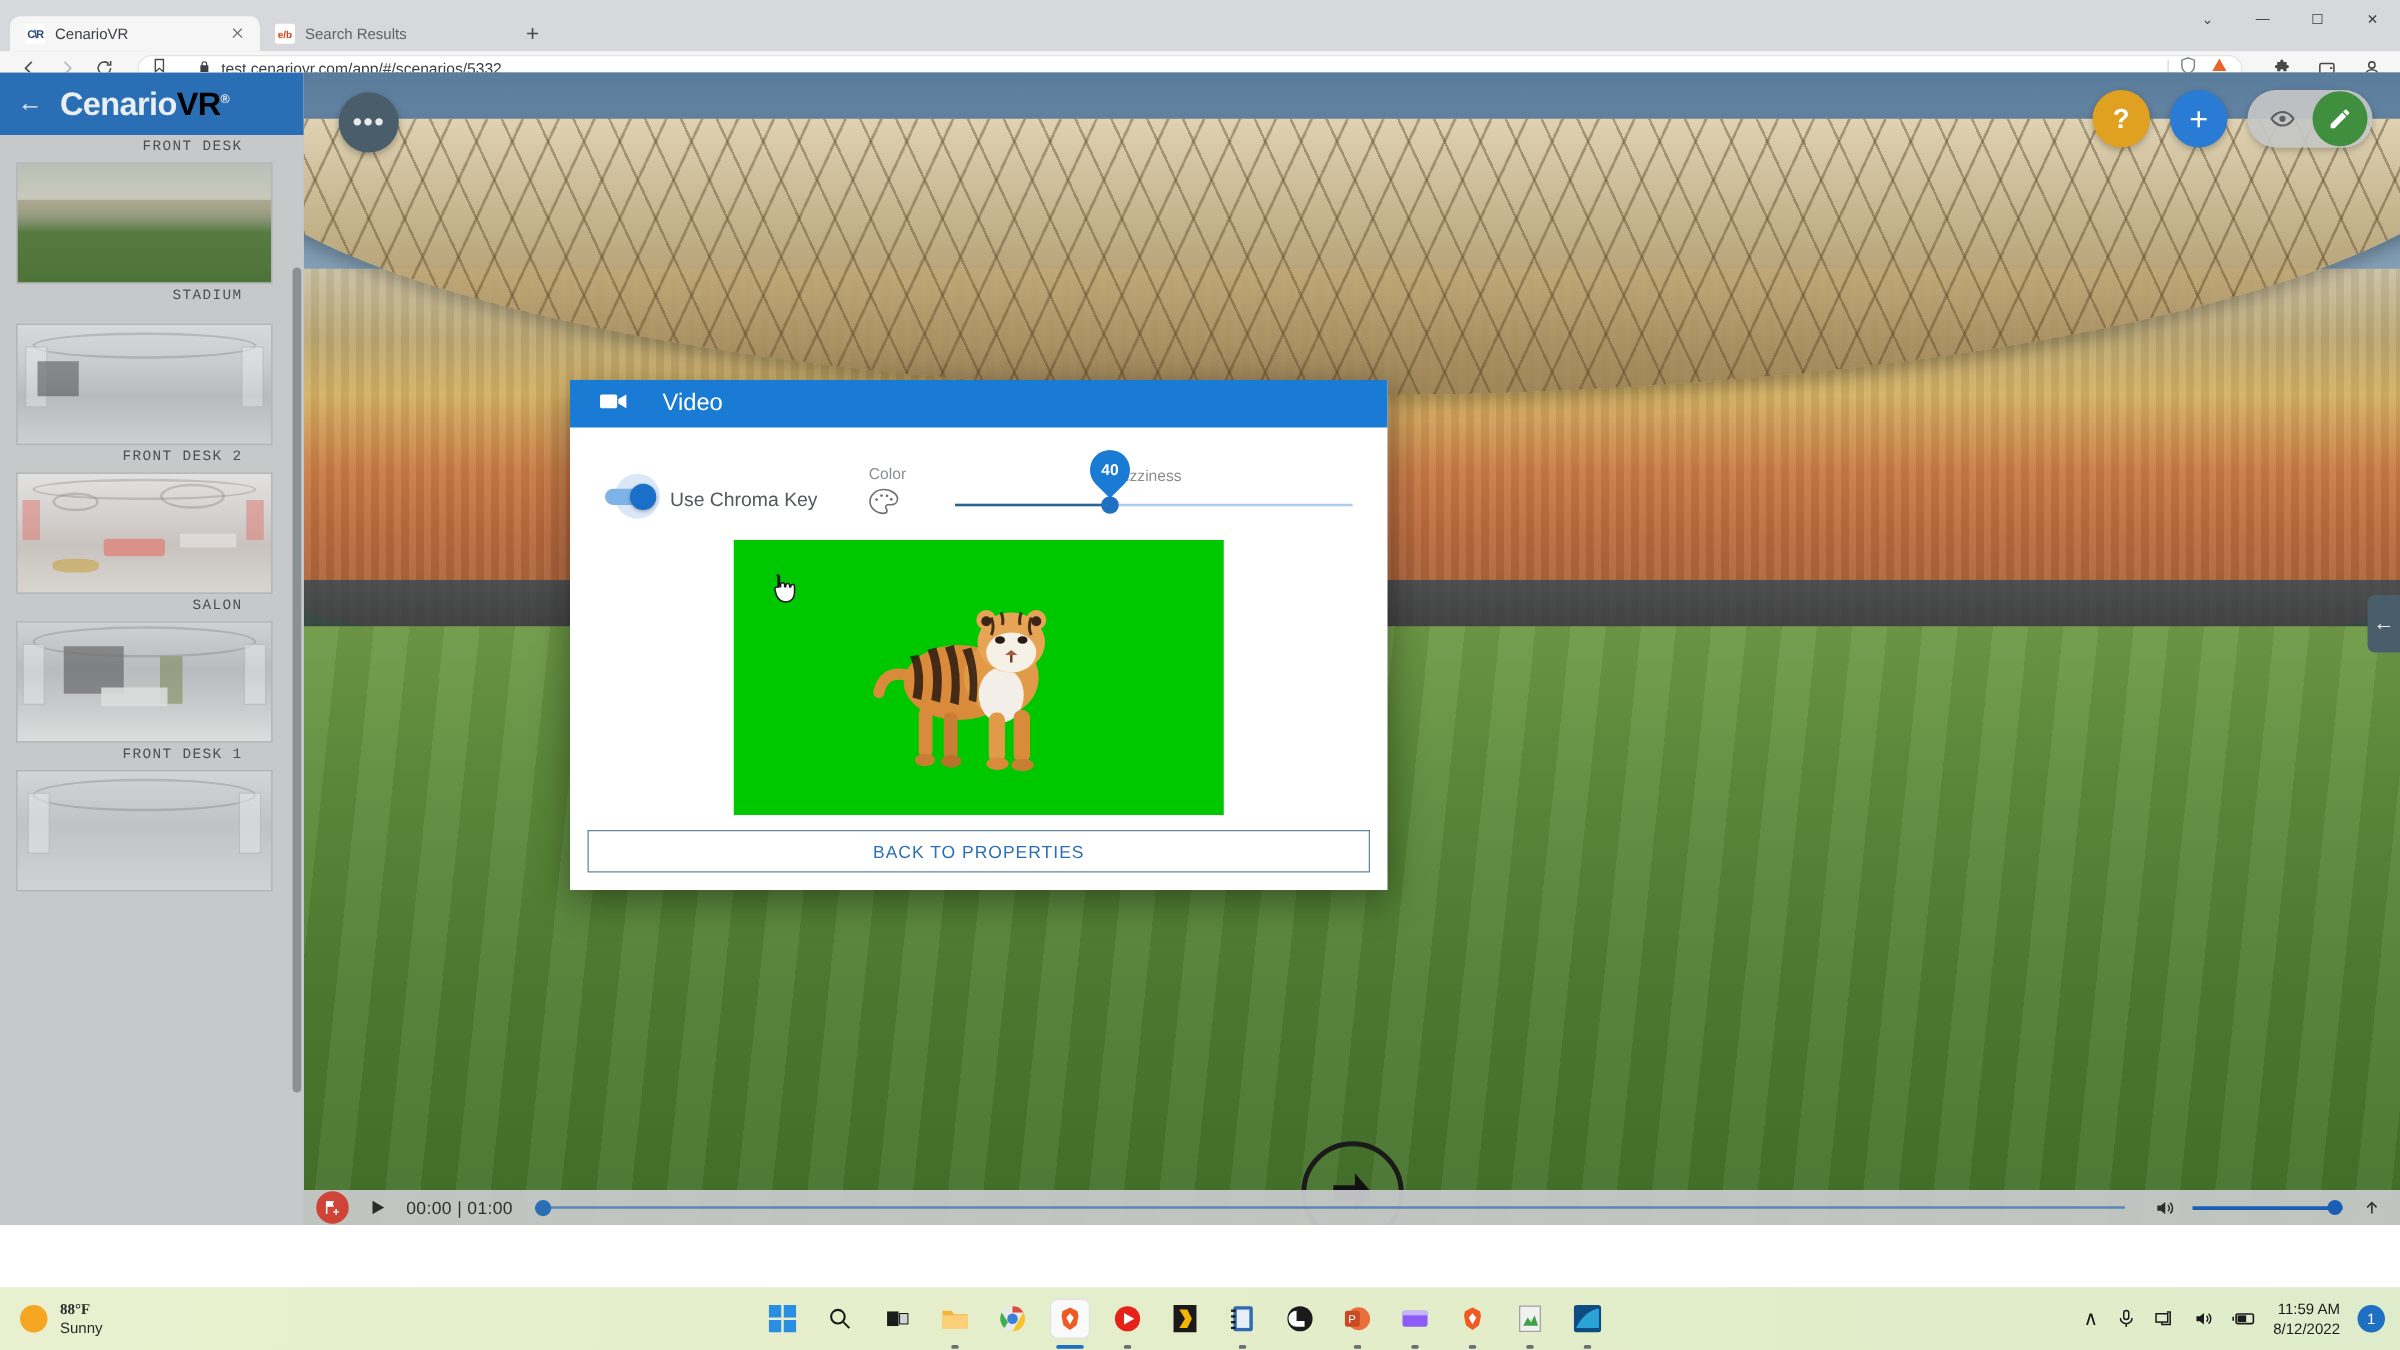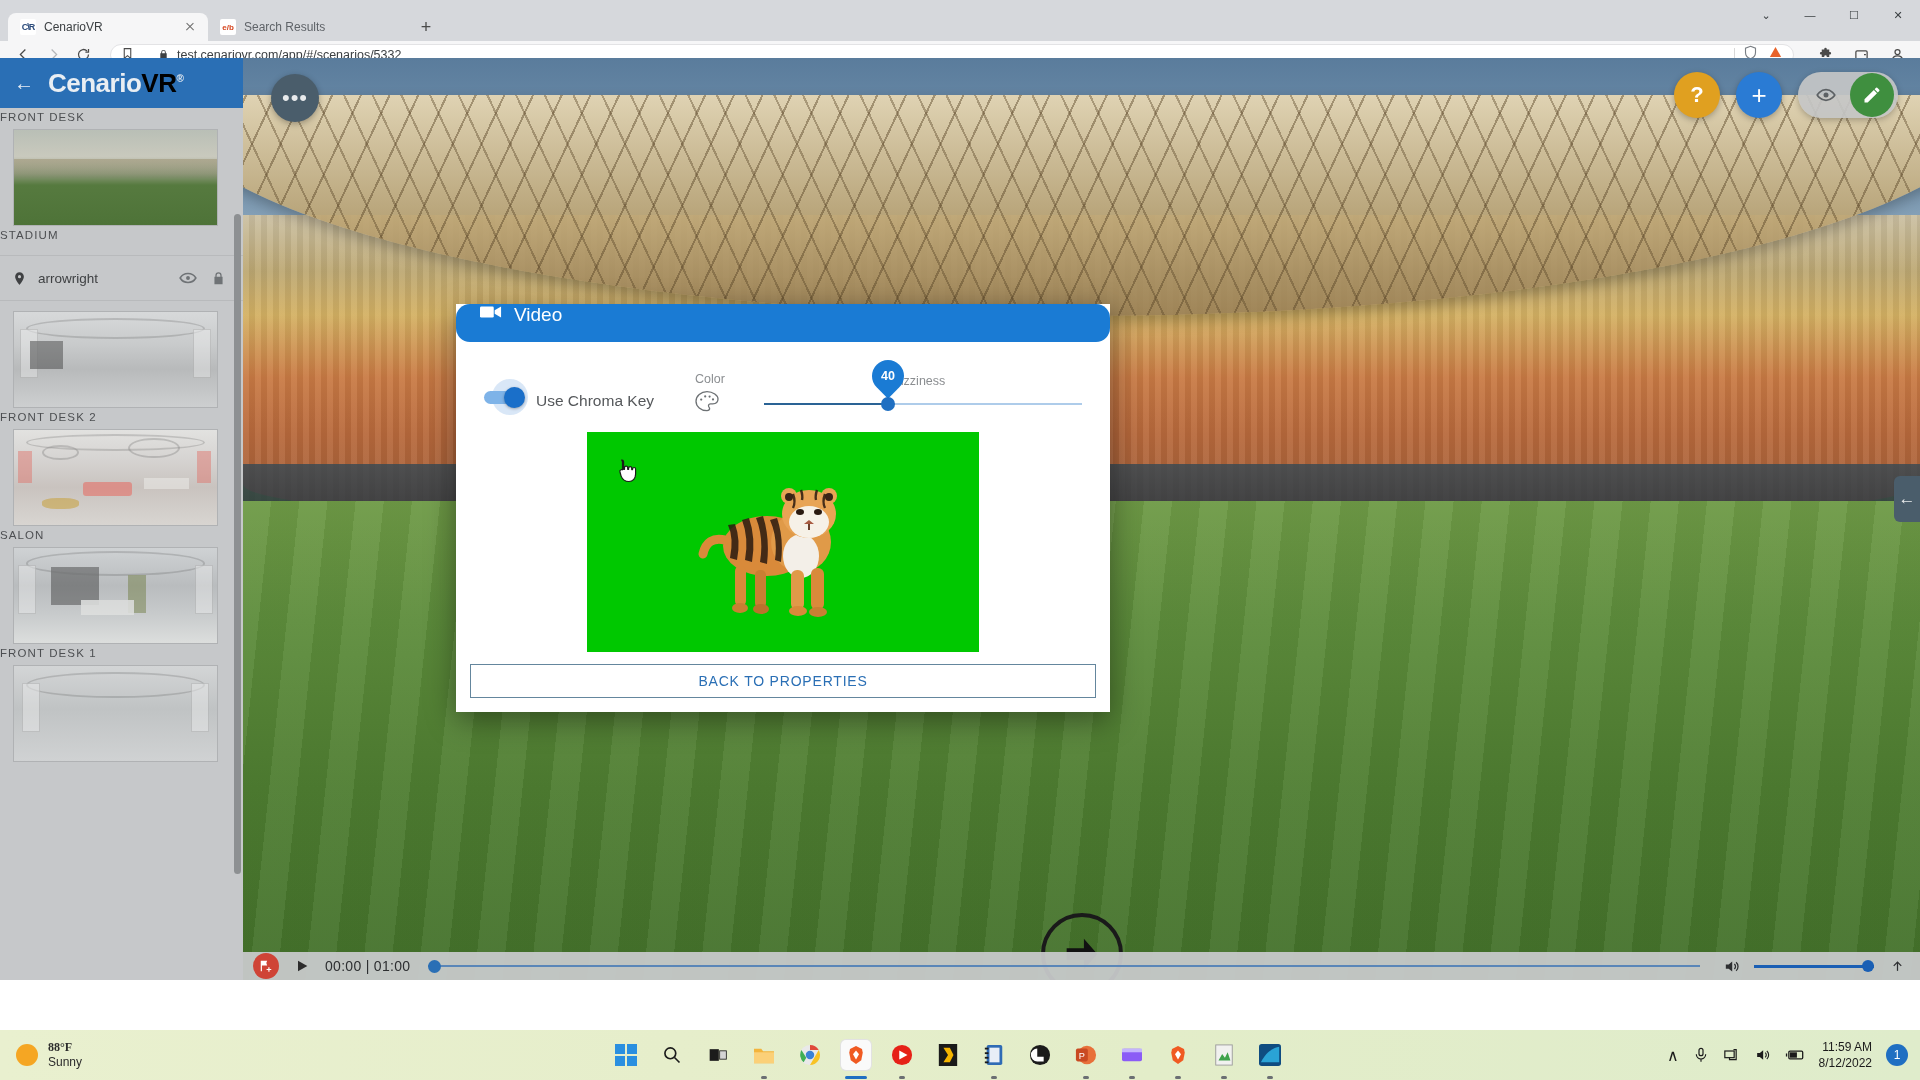--- a/index.html
+++ b/index.html
@@ -77,22 +77,23 @@
     height: 50px; background: #2a6fb5; display: flex; align-items: center;
     padding: 0 10px; gap: 10px; position: relative; z-index: 5;
   }
   .back-arrow { color: #e8eef5; font-size: 20px; line-height: 1; padding: 0 4px; }
   .brand-logo { font-size: 26px; font-weight: bold; color: #e9eef3; letter-spacing: -0.5px; }
   .brand-logo .vr { color: #000000; }
   .brand-logo .reg { font-size: 10px; vertical-align: super; }
 
   .scenelist { position: absolute; top: 50px; left: 0; right: 0; bottom: 0; overflow: hidden; }
   .scene-label {
-    text-align: left; font-size: 11.5px; letter-spacing: 1.1px; color: #4d4f52;
-    padding: 3px 76px 6px 0;
+    text-align: right; font-size: 11.5px; letter-spacing: 1.1px; color: #4d4f52;
+    padding: 3px 49px 6px 0;
+    font-family: Liberation Mono, monospace;
   }
   .thumb {
     width: 205px; height: 97px; margin: 0 0 0 13px; background: #8a8d90;
     border: 1px solid #b0b2b4; overflow: hidden; position: relative;
   }
   .thumb-stadium { background: linear-gradient(180deg,#b9bfb6 0%,#c9c9bd 28%,#8f9a7c 46%,#567a3f 58%,#4e7338 100%); }
   .thumb-stadium::before {
     content: ""; position: absolute; left: 0; right: 0; top: 30%; height: 20%;
     background: linear-gradient(180deg, rgba(160,150,120,.6), rgba(120,130,100,.2));
   }
@@ -221,22 +222,22 @@
   .vol-knob { position: absolute; right: 0; width: 12px; height: 12px; border-radius: 50%; background: #1a5fb4; }
   .fs-btn { width: 26px; height: 26px; display: flex; align-items: center; justify-content: center; color: #2d2f31; }
 
   
   .modal-wrap { position: absolute; inset: 0; }
   .modal {
     position: absolute; left: 456px; top: 246px; width: 654px; height: 408px;
     background: #fff; box-shadow: 0 8px 28px rgba(0,0,0,.4); display: flex; flex-direction: column;
   }
   .modal-head {
-    height: 54px; background: #1a7bd4; display: flex; gap: 12px;
-    padding: 0 24px; color: #fff; border-radius: 14px;
+    height: 54px; background: #1a7bd4; display: flex; align-items: center; gap: 28px;
+    padding: 0 24px; color: #fff;
   }
   .modal-title { font-size: 19px; }
   .modal-body { flex: 1; padding: 16px 14px 0 14px; display: flex; flex-direction: column; }
   .chroma-row { display: flex; align-items: flex-end; height: 58px; position: relative; }
   .toggle-wrap { position: relative; width: 46px; height: 30px; margin: 0 6px 4px 14px; }
   .toggle-halo { position: absolute; left: 8px; top: -3px; width: 36px; height: 36px;
                  border-radius: 50%; background: rgba(42,123,212,.18); }
   .toggle-bar { position: absolute; left: 0; top: 9px; width: 36px; height: 13px;
                 border-radius: 8px; background: #7eb3e8; }
   .toggle-knob { position: absolute; left: 20px; top: 5px; width: 21px; height: 21px;
@@ -469,39 +470,20 @@
         <span class="back-arrow">←</span>
         <span class="brand-logo"><span>Cenario</span><span class="vr">VR</span><span class="reg">®</span></span>
       </div>
 
       <div class="scenelist">
         <div class="scene-label">FRONT DESK</div>
 
         <div class="thumb thumb-stadium"></div>
         <div class="scene-label">STADIUM</div>
 
-        <div class="scene-row">
-          <span class="row-icon">
-            <svg width="15" height="19" viewBox="0 0 24 24" fill="#3f4143">
-                <path d="M12 2a7 7 0 0 0-7 7c0 5 7 13 7 13s7-8 7-13a7 7 0 0 0-7-7zm0 9.5A2.5 2.5 0 1 1 12 6.5a2.5 2.5 0 0 1 0 5z"></path>
-              </svg>
-          </span>
-          <span class="scene-row-name">arrowright</span>
-          <span class="row-icon">
-            <svg width="18" height="18" viewBox="0 0 24 24" fill="none" stroke="#6f7376" stroke-width="2">
-                <path d="M1.5 12S5 6 12 6s10.5 6 10.5 6S19 18 12 18 1.5 12 1.5 12z"></path>
-                <circle cx="12" cy="12" r="2.6" fill="#6f7376" stroke="none"></circle>
-              </svg>
-          </span>
-          <span class="row-icon">
-            <svg width="15" height="15" viewBox="0 0 24 24" fill="#6f7376">
-                <path d="M17 9V7a5 5 0 0 0-10 0v2H5.5v12h13V9zM9 7a3 3 0 0 1 6 0v2H9z"></path>
-              </svg>
-          </span>
-        </div>
 
         <div class="thumb thumb-room1" style="margin-top:10px">
           <div class="thumb-inner">
             <div class="tr-ceiling"></div>
             <div class="tr-win" style="left:3%"></div>
             <div class="tr-win" style="right:3%"></div>
             <div class="tr-dark" style="left:8%; top:30%; width:16%; height:30%"></div>
           </div>
         </div>
         <div class="scene-label">FRONT DESK 2</div>

